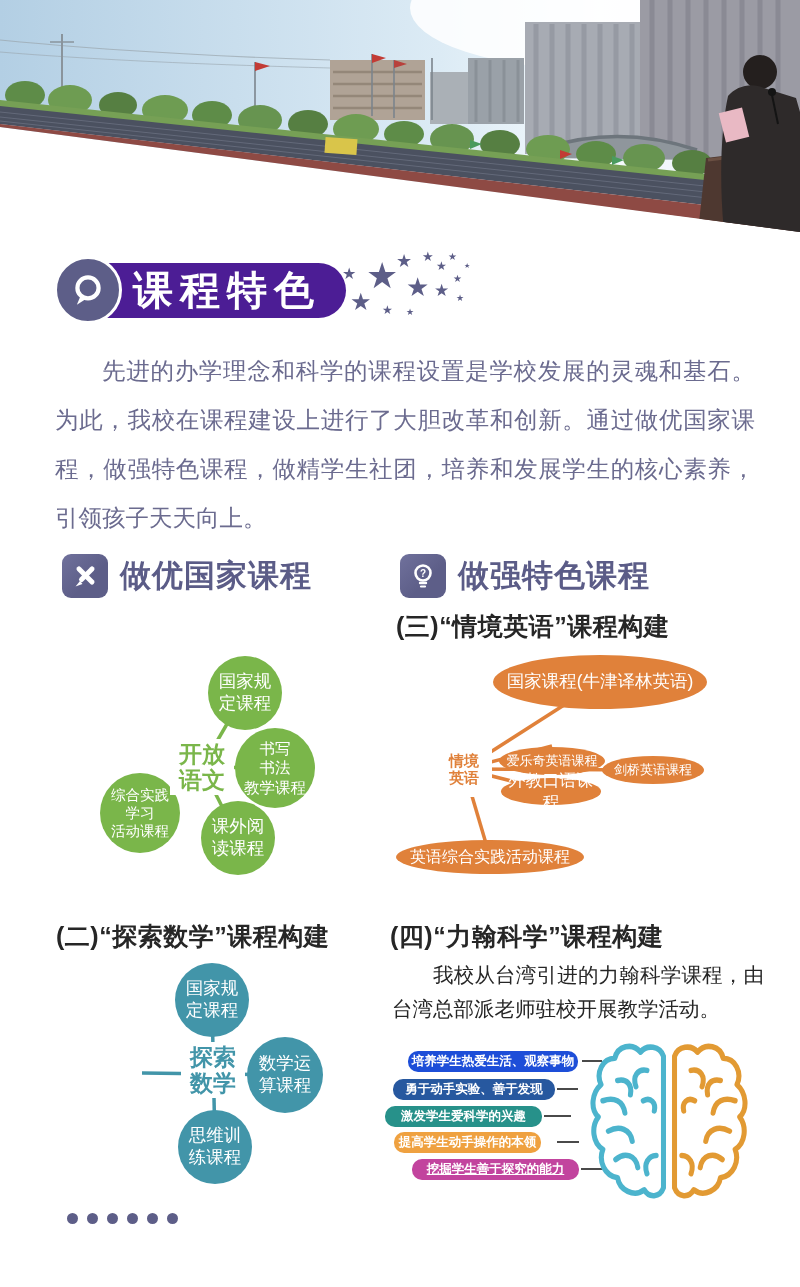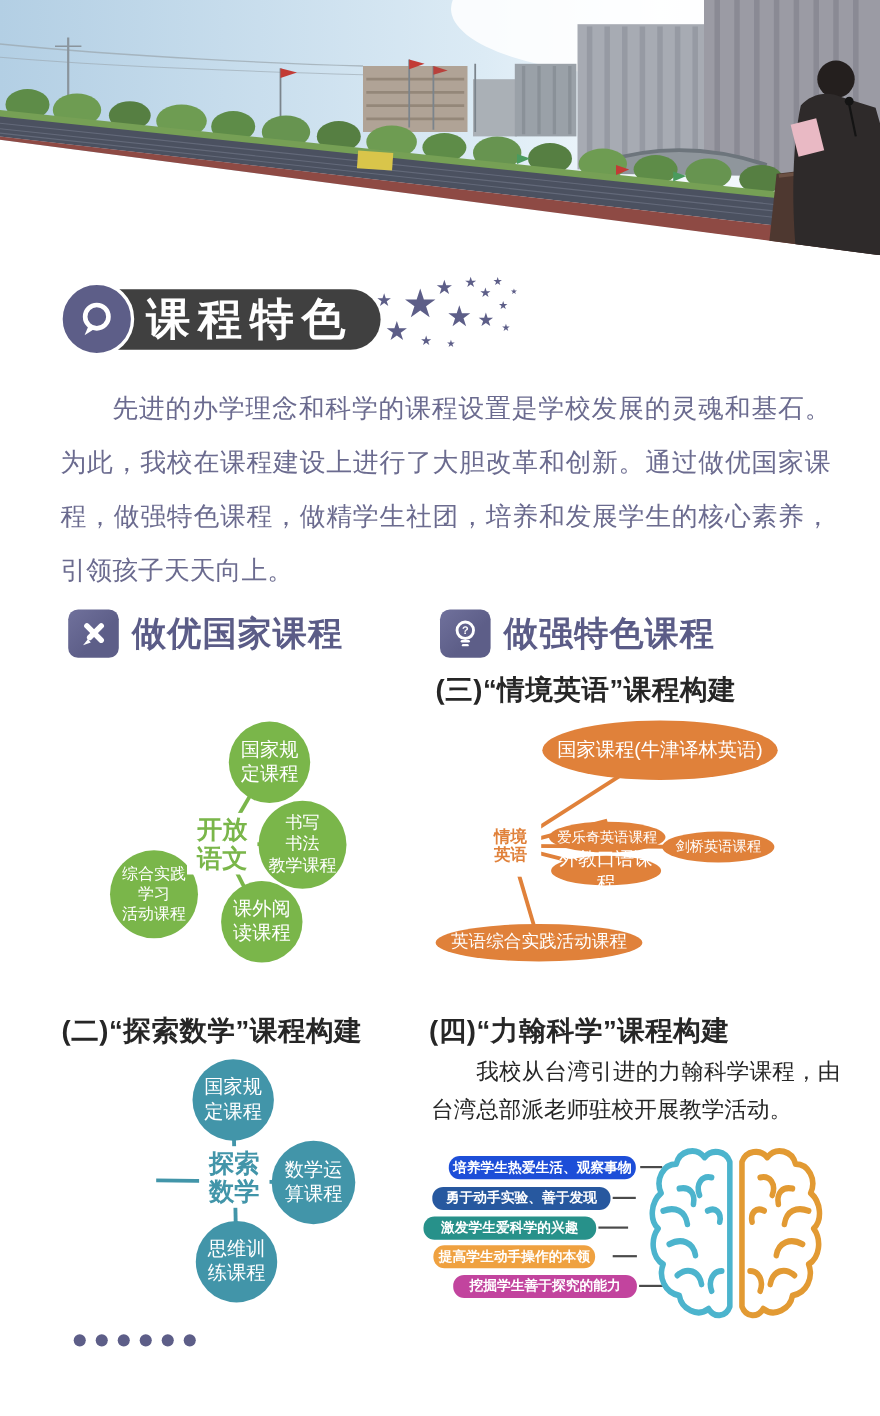--- a/index.html
+++ b/index.html
@@ -167,21 +167,21 @@
       <polygon points="706,158 790,148 800,232 698,232" fill="#4e3830"></polygon>
       <line x1="708" y1="160" x2="792" y2="150" stroke="#6b5043" stroke-width="3"></line>
       <circle cx="760" cy="72" r="17" fill="#241f1e"></circle>
       <path d="M728,96 C736,86 752,82 764,88 L796,98 L800,112 L800,232 L724,232 C719,180 721,128 728,96 Z" fill="#2e2a2a"></path>
       <rect x="722" y="110" width="24" height="30" fill="#e9b9c4" transform="rotate(-14 734 125)"></rect>
       <circle cx="772" cy="92" r="4" fill="#141414"></circle>
       <line x1="772" y1="95" x2="778" y2="124" stroke="#141414" stroke-width="2"></line>
     </g>
   </svg>
 
-  <div class="banner" style="background-color: #404040; align-items: flex-end;">
+  <div class="banner" style="background-color: #4c1d95; align-items: flex-end;">
     <span class="banner-title">课程特色</span>
   </div>
   <div class="banner-circle" style="background-color: rgb(93, 94, 136);">
     <svg width="36" height="36" viewBox="0 0 34 34">
       <circle cx="17" cy="15" r="10" stroke="#fff" stroke-width="4" fill="none"></circle>
       <polygon points="10,22.5 6.5,31 16.5,24.5" fill="#fff"></polygon>
     </svg>
   </div>
   <div class="stars">
     <span style="left:4px;top:22px;font-size:16px;">★</span>
@@ -287,21 +287,21 @@
 数学</div>
   </div>
 
   <p class="science-desc">我校从台湾引进的力翰科学课程，由台湾总部派老师驻校开展教学活动。</p>
 
   <div class="brain-area">
     <div class="pill" style="left: 23px; top: 11px; width: 170px; background-color: #1d4ed8;">培养学生热爱生活、观察事物</div>
     <div class="pill" style="left: 8px; top: 39px; width: 162px; background-color: rgb(39, 88, 159);">勇于动手实验、善于发现</div>
     <div class="pill" style="left: 0px; top: 66px; width: 157px; background-color: rgb(39, 145, 138);">激发学生爱科学的兴趣</div>
     <div class="pill" style="left: 9px; top: 92px; width: 147px; background-color: rgb(239, 161, 64);">提高学生动手操作的本领</div>
-    <div class="pill" style="left: 27px; top: 119px; width: 167px; background-color: rgb(194, 68, 158);">挖掘学生善于探究的能力</div>
+    <div class="pill" style="left: 27px; top: 119px; width: 167px; background-color: rgb(194, 68, 158); text-decoration: underline;">挖掘学生善于探究的能力</div>
     <div class="conn" style="left:197px;top:20px;width:20px;"></div>
     <div class="conn" style="left:172px;top:48px;width:21px;"></div>
     <div class="conn" style="left:159px;top:75px;width:27px;"></div>
     <div class="conn" style="left:172px;top:101px;width:22px;"></div>
     <div class="conn" style="left:196px;top:128px;width:22px;"></div>
 
     <svg style="position:absolute;left:205px;top:0px;" width="158" height="162" viewBox="0 0 172 160" preserveAspectRatio="none">
 
       <g fill="none" stroke-width="5.5" stroke-linecap="round" stroke-linejoin="round" stroke="#4cb4cd">
         <path d="M80,16 C76,6 62,4 55,12 C46,2 30,6 27,18 C14,18 6,32 12,44 C2,52 0,68 9,76 C1,86 3,102 14,108 C9,120 16,134 30,136 C32,148 48,156 59,148 C64,156 76,156 80,146 Z" fill="#fff"></path>

